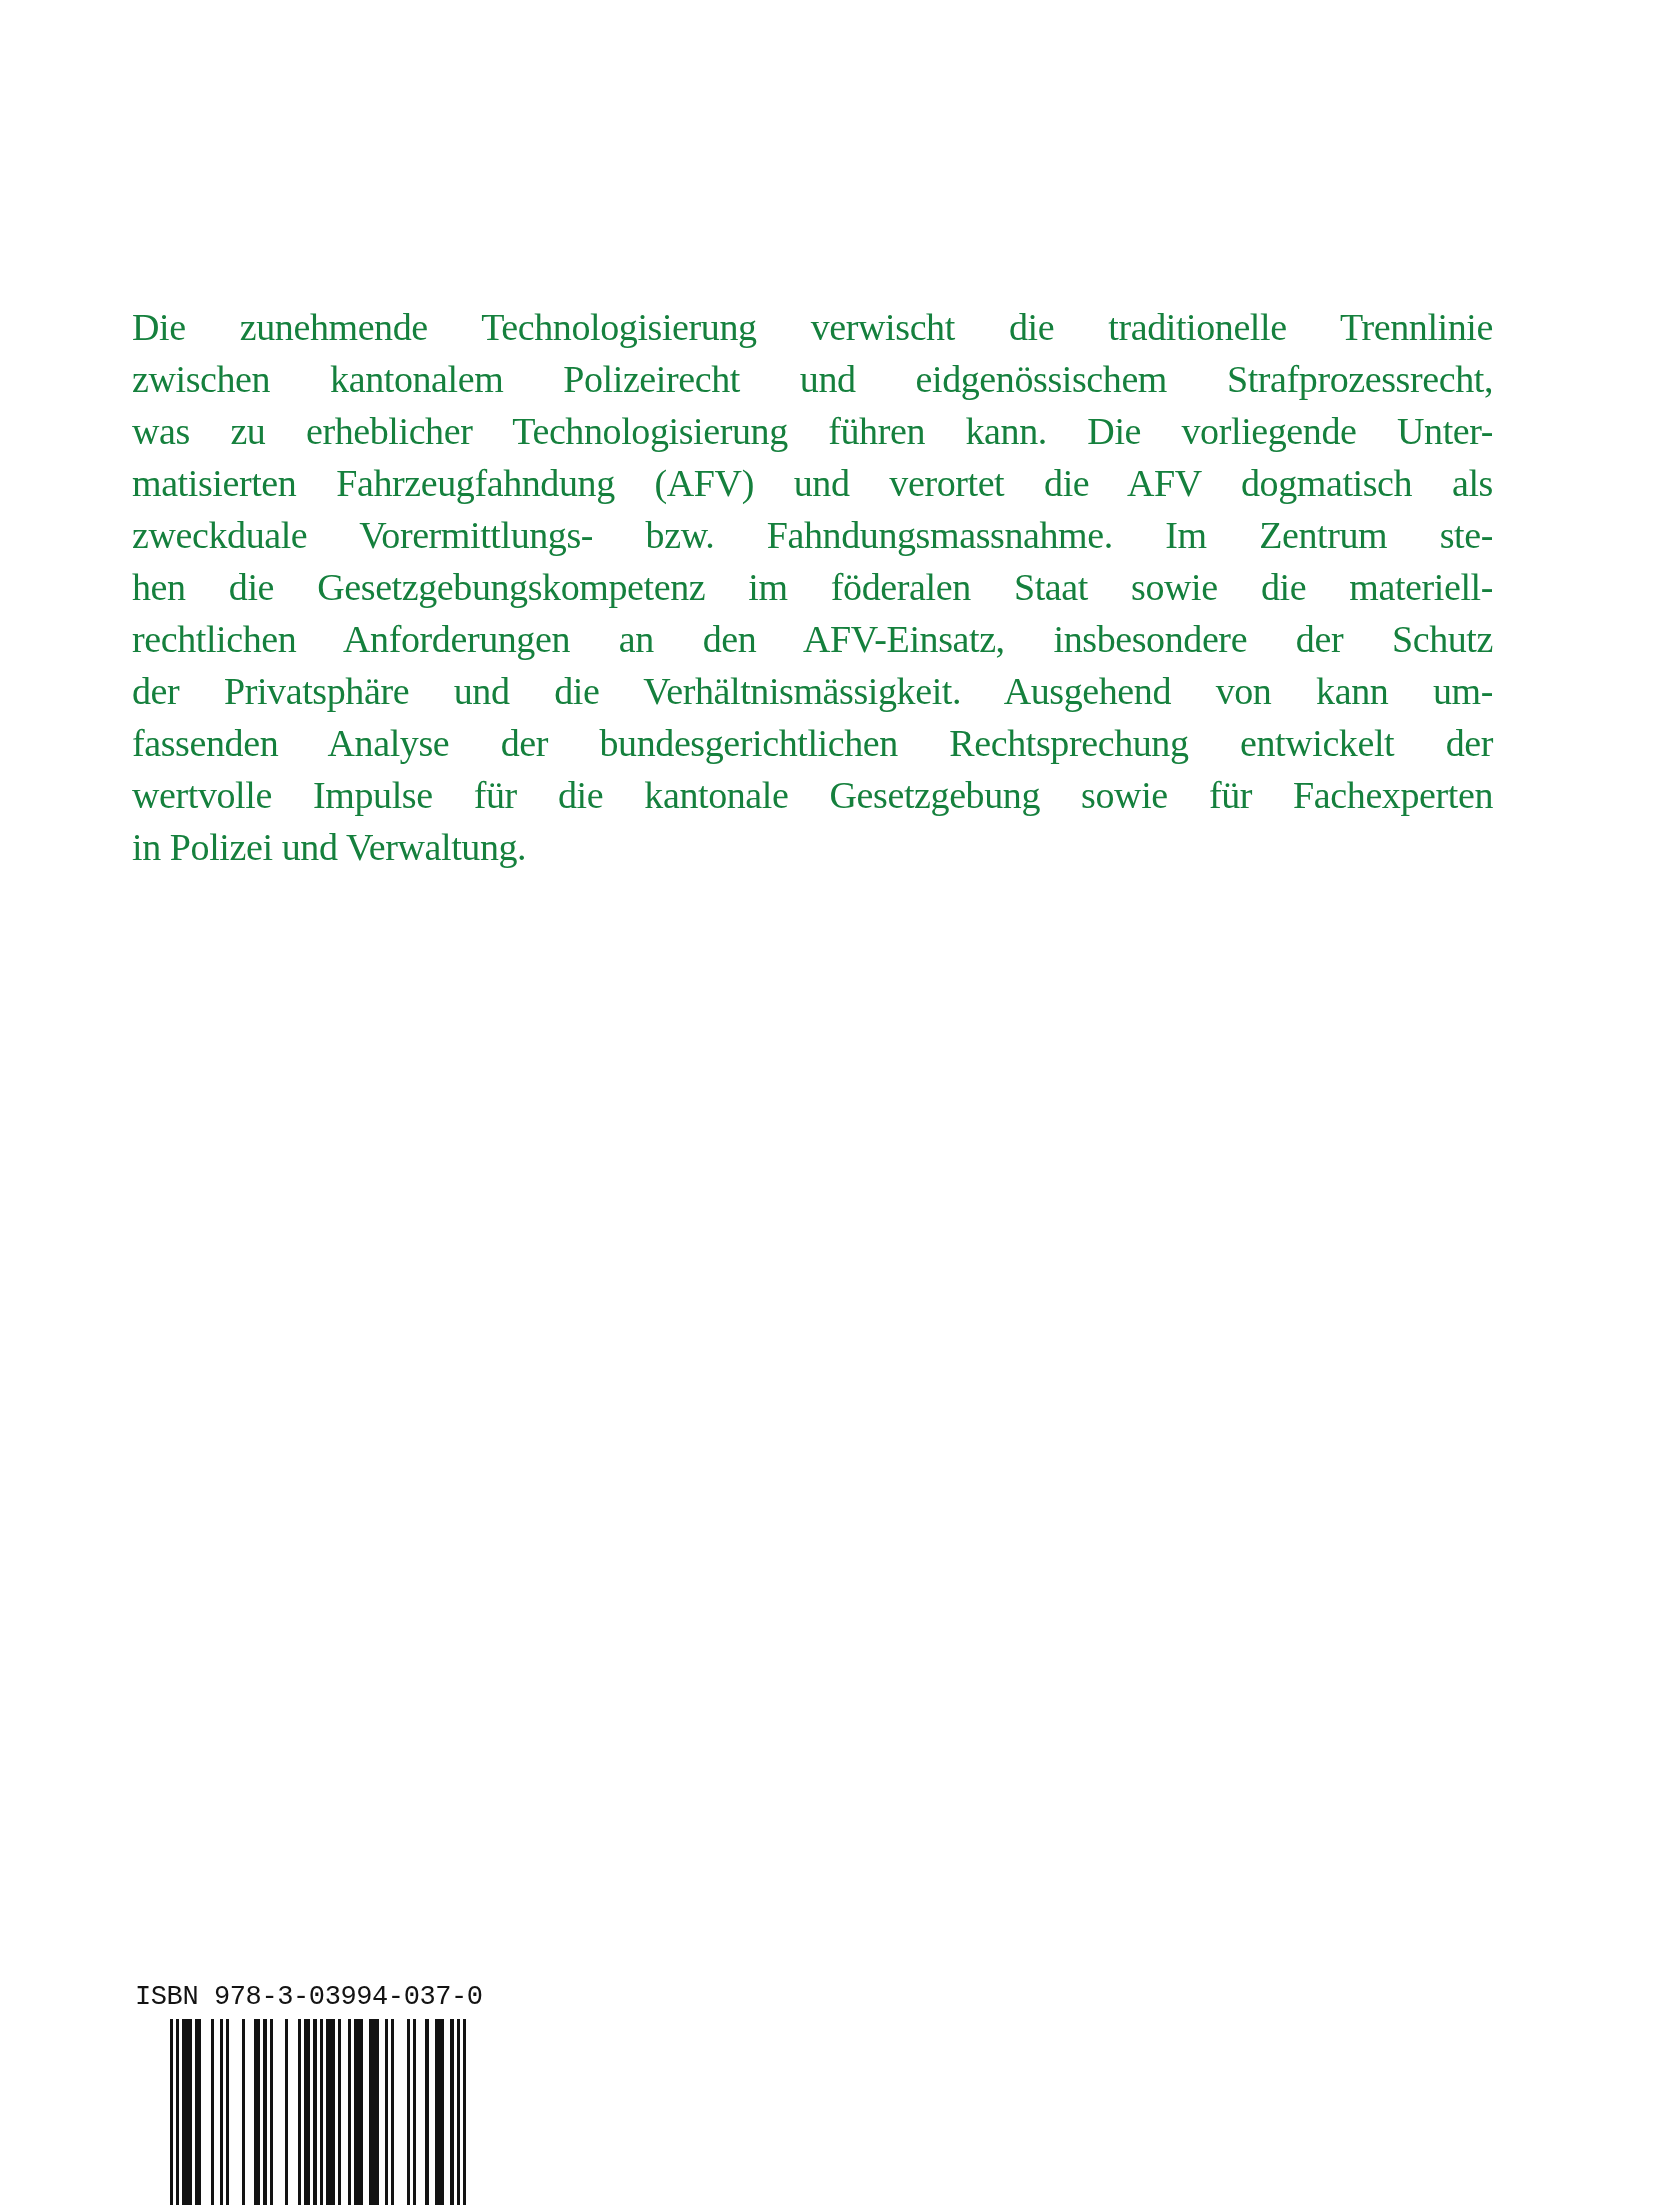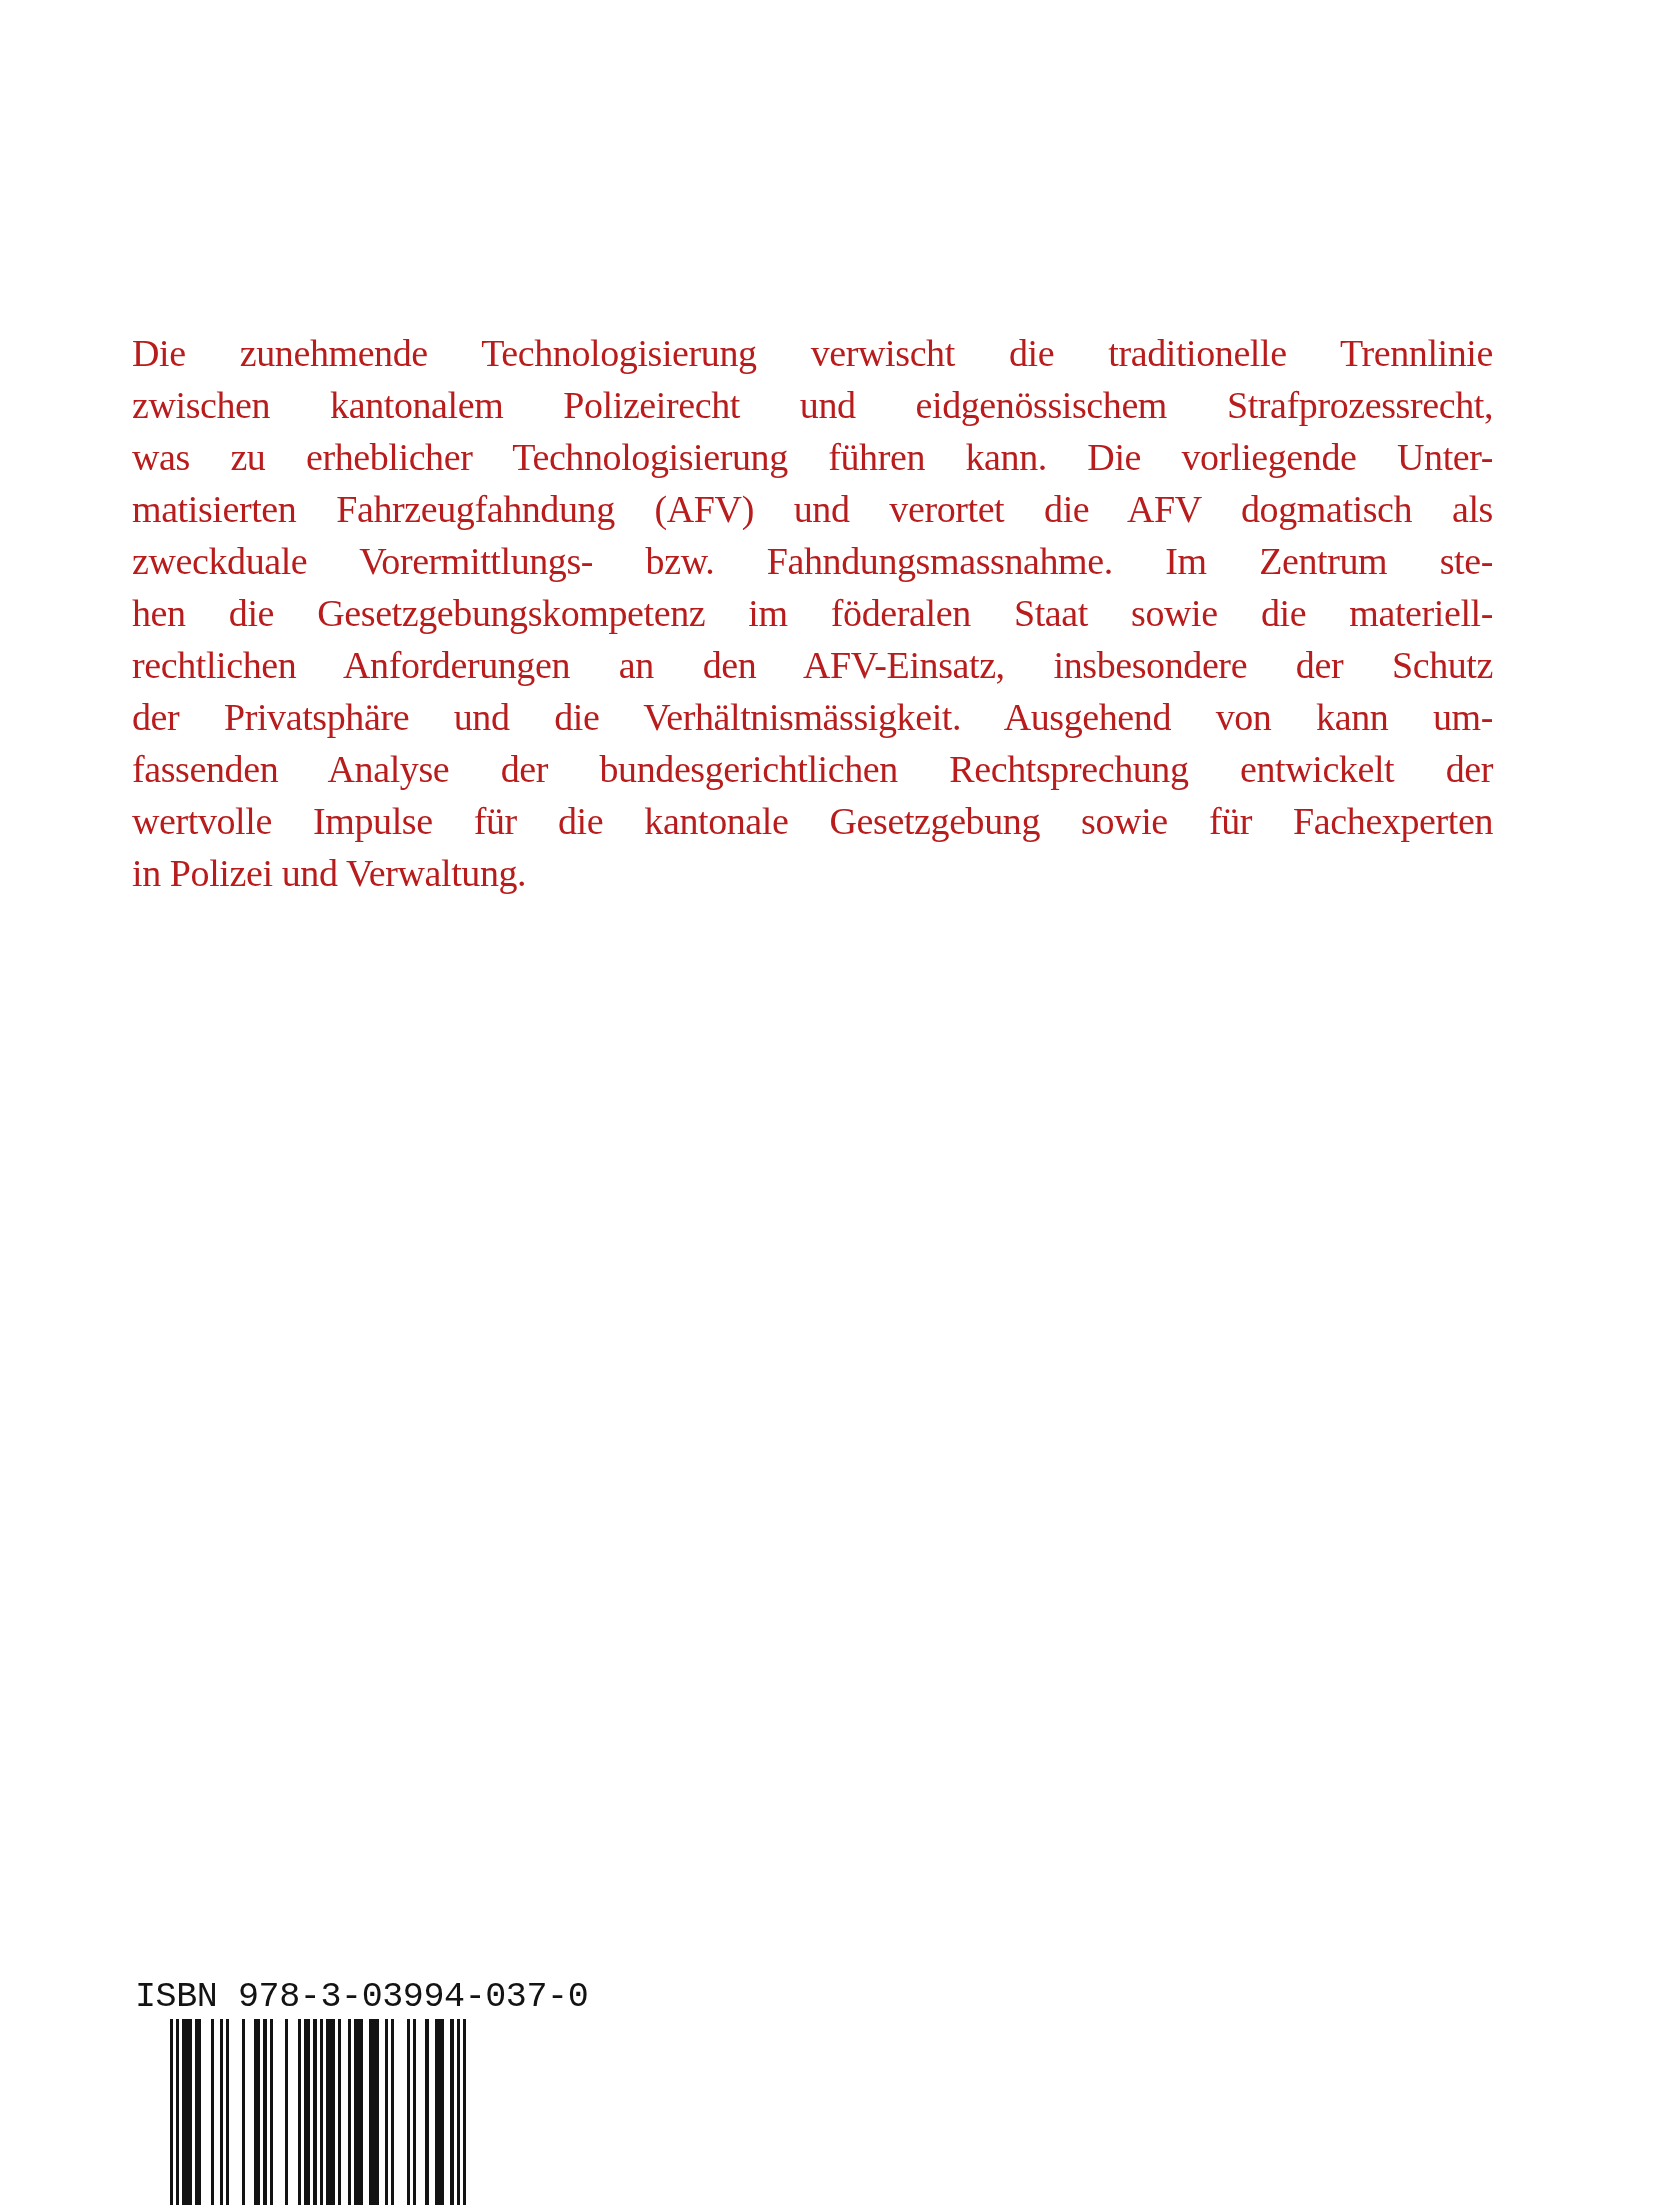--- a/index.html
+++ b/index.html
@@ -16,38 +16,37 @@
     font-family: "Liberation Serif", serif;
   }
   .blurb {
     position: absolute;
     left: 132px;
     top: 301px;
     width: 1361px;
     font-size: 38px;
     line-height: 52px;
     letter-spacing: -0.4px;
-    color: #b91c1c;
+    color: #15803d;
     text-align: justify;
-    margin-top: 26px;
   }
   .blurb .line {
     text-align: justify;
     text-align-last: justify;
     white-space: nowrap;
   }
   .blurb .line.last {
     text-align-last: left;
   }
   .isbn-label {
     position: absolute;
     left: 135px;
     top: 1983px;
     font-family: "Liberation Mono", monospace;
-    font-size: 35px;
+    font-size: 27px;
     line-height: 29px;
     letter-spacing: -0.4px;
     color: #131313;
     white-space: nowrap;
   }
   .barcode-svg {
     position: absolute;
     left: 170px;
     top: 2019px;
   }

